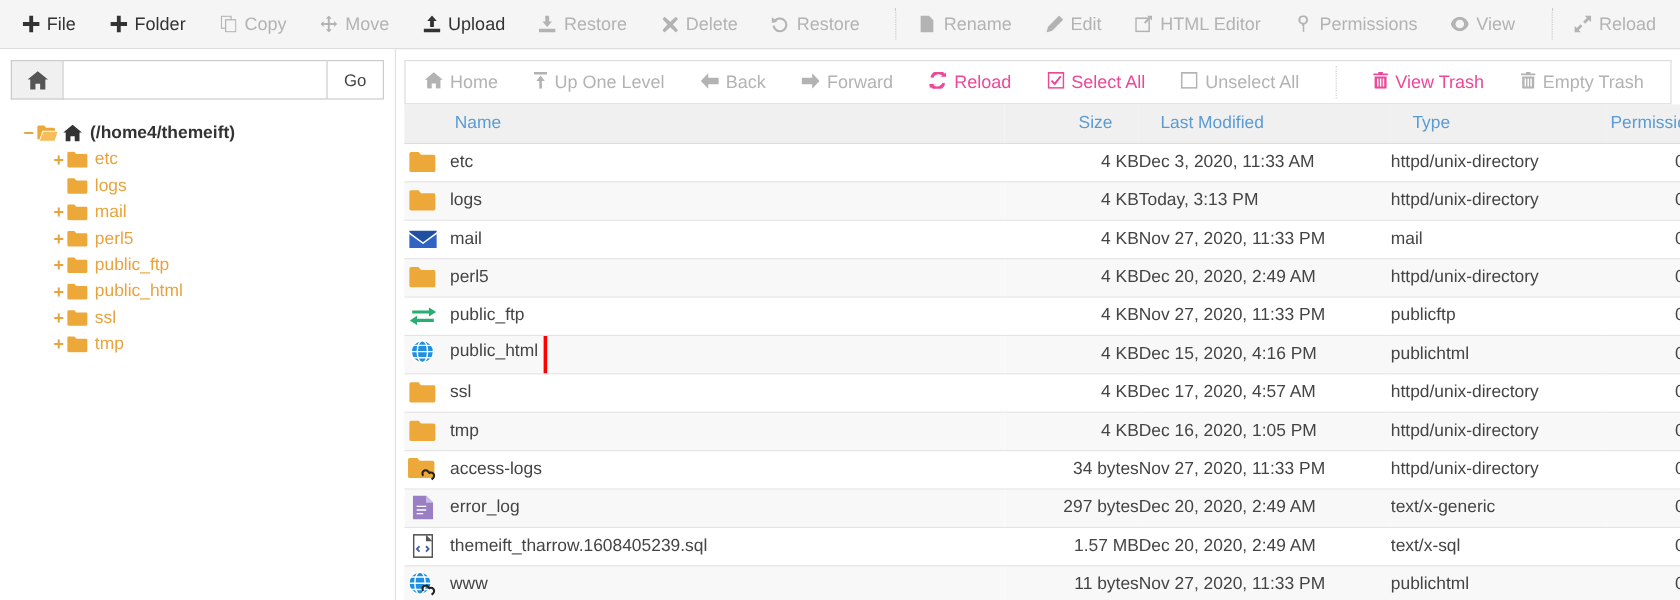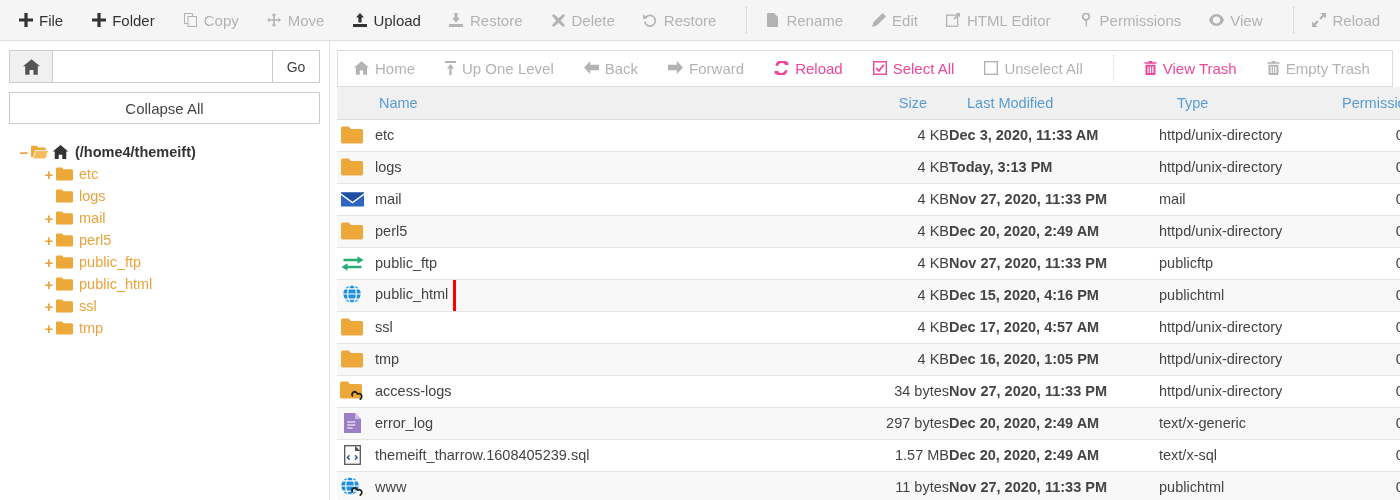--- a/index.html
+++ b/index.html
@@ -155,21 +155,21 @@
     border-bottom: 1px solid #e4e4e4;
     font-size: 14.5px;
     color: #444;
     padding: 0;
     vertical-align: middle;
     overflow: hidden;
     white-space: nowrap;
   }
   td.c-name { padding-left: 8px; }
   td.c-size { text-align: right; padding-right: 22px; }
-  td.c-mod  { padding-left: 18px; font-weight: bold; }
+  td.c-mod  { padding-left: 18px; }
   td.c-type { padding-left: 18px; }
   td.c-perm { text-align: right; padding-right: 7px; }
 
   .name-cell { display: flex; align-items: center; gap: 0; }
   .file-ic {
     width: 30px; flex: 0 0 30px;
     display: inline-flex; align-items: center; justify-content: center;
   }
   .file-name { margin-left: 8px; }
 
@@ -316,21 +316,20 @@
     <div class="addr-row">
       <div class="addr-home">
         <svg width="17" height="16" viewBox="0 0 20 18">
             <path fill="#555" d="M10 0 0 8.2h2.6V18h5.1v-5.6h4.6V18h5.1V8.2H20z"></path>
           </svg>
       </div>
       <input class="addr-input" type="text" value="" style="">
       <div class="addr-go">Go</div>
     </div>
 
-    <div class="collapse-btn">Collapse All</div>
 
     <div id="tree">
         <div class="tree-node root">
           <span class="tw">−</span>
           <span class="tree-ic">
             <svg width="17" height="14" viewBox="0 0 20 16">
               <path fill="#eda83a" d="M0 2A1.5 1.5 0 0 1 1.5.5h5.4l1.8 2.2H16A1.5 1.5 0 0 1 17.5 4.2v1.3H5.2L2.3 14H0z"></path>
               <path fill="#f5bd5c" d="M5.8 6.6H20l-3 8.9H2.6z"></path>
             </svg>
           </span>

